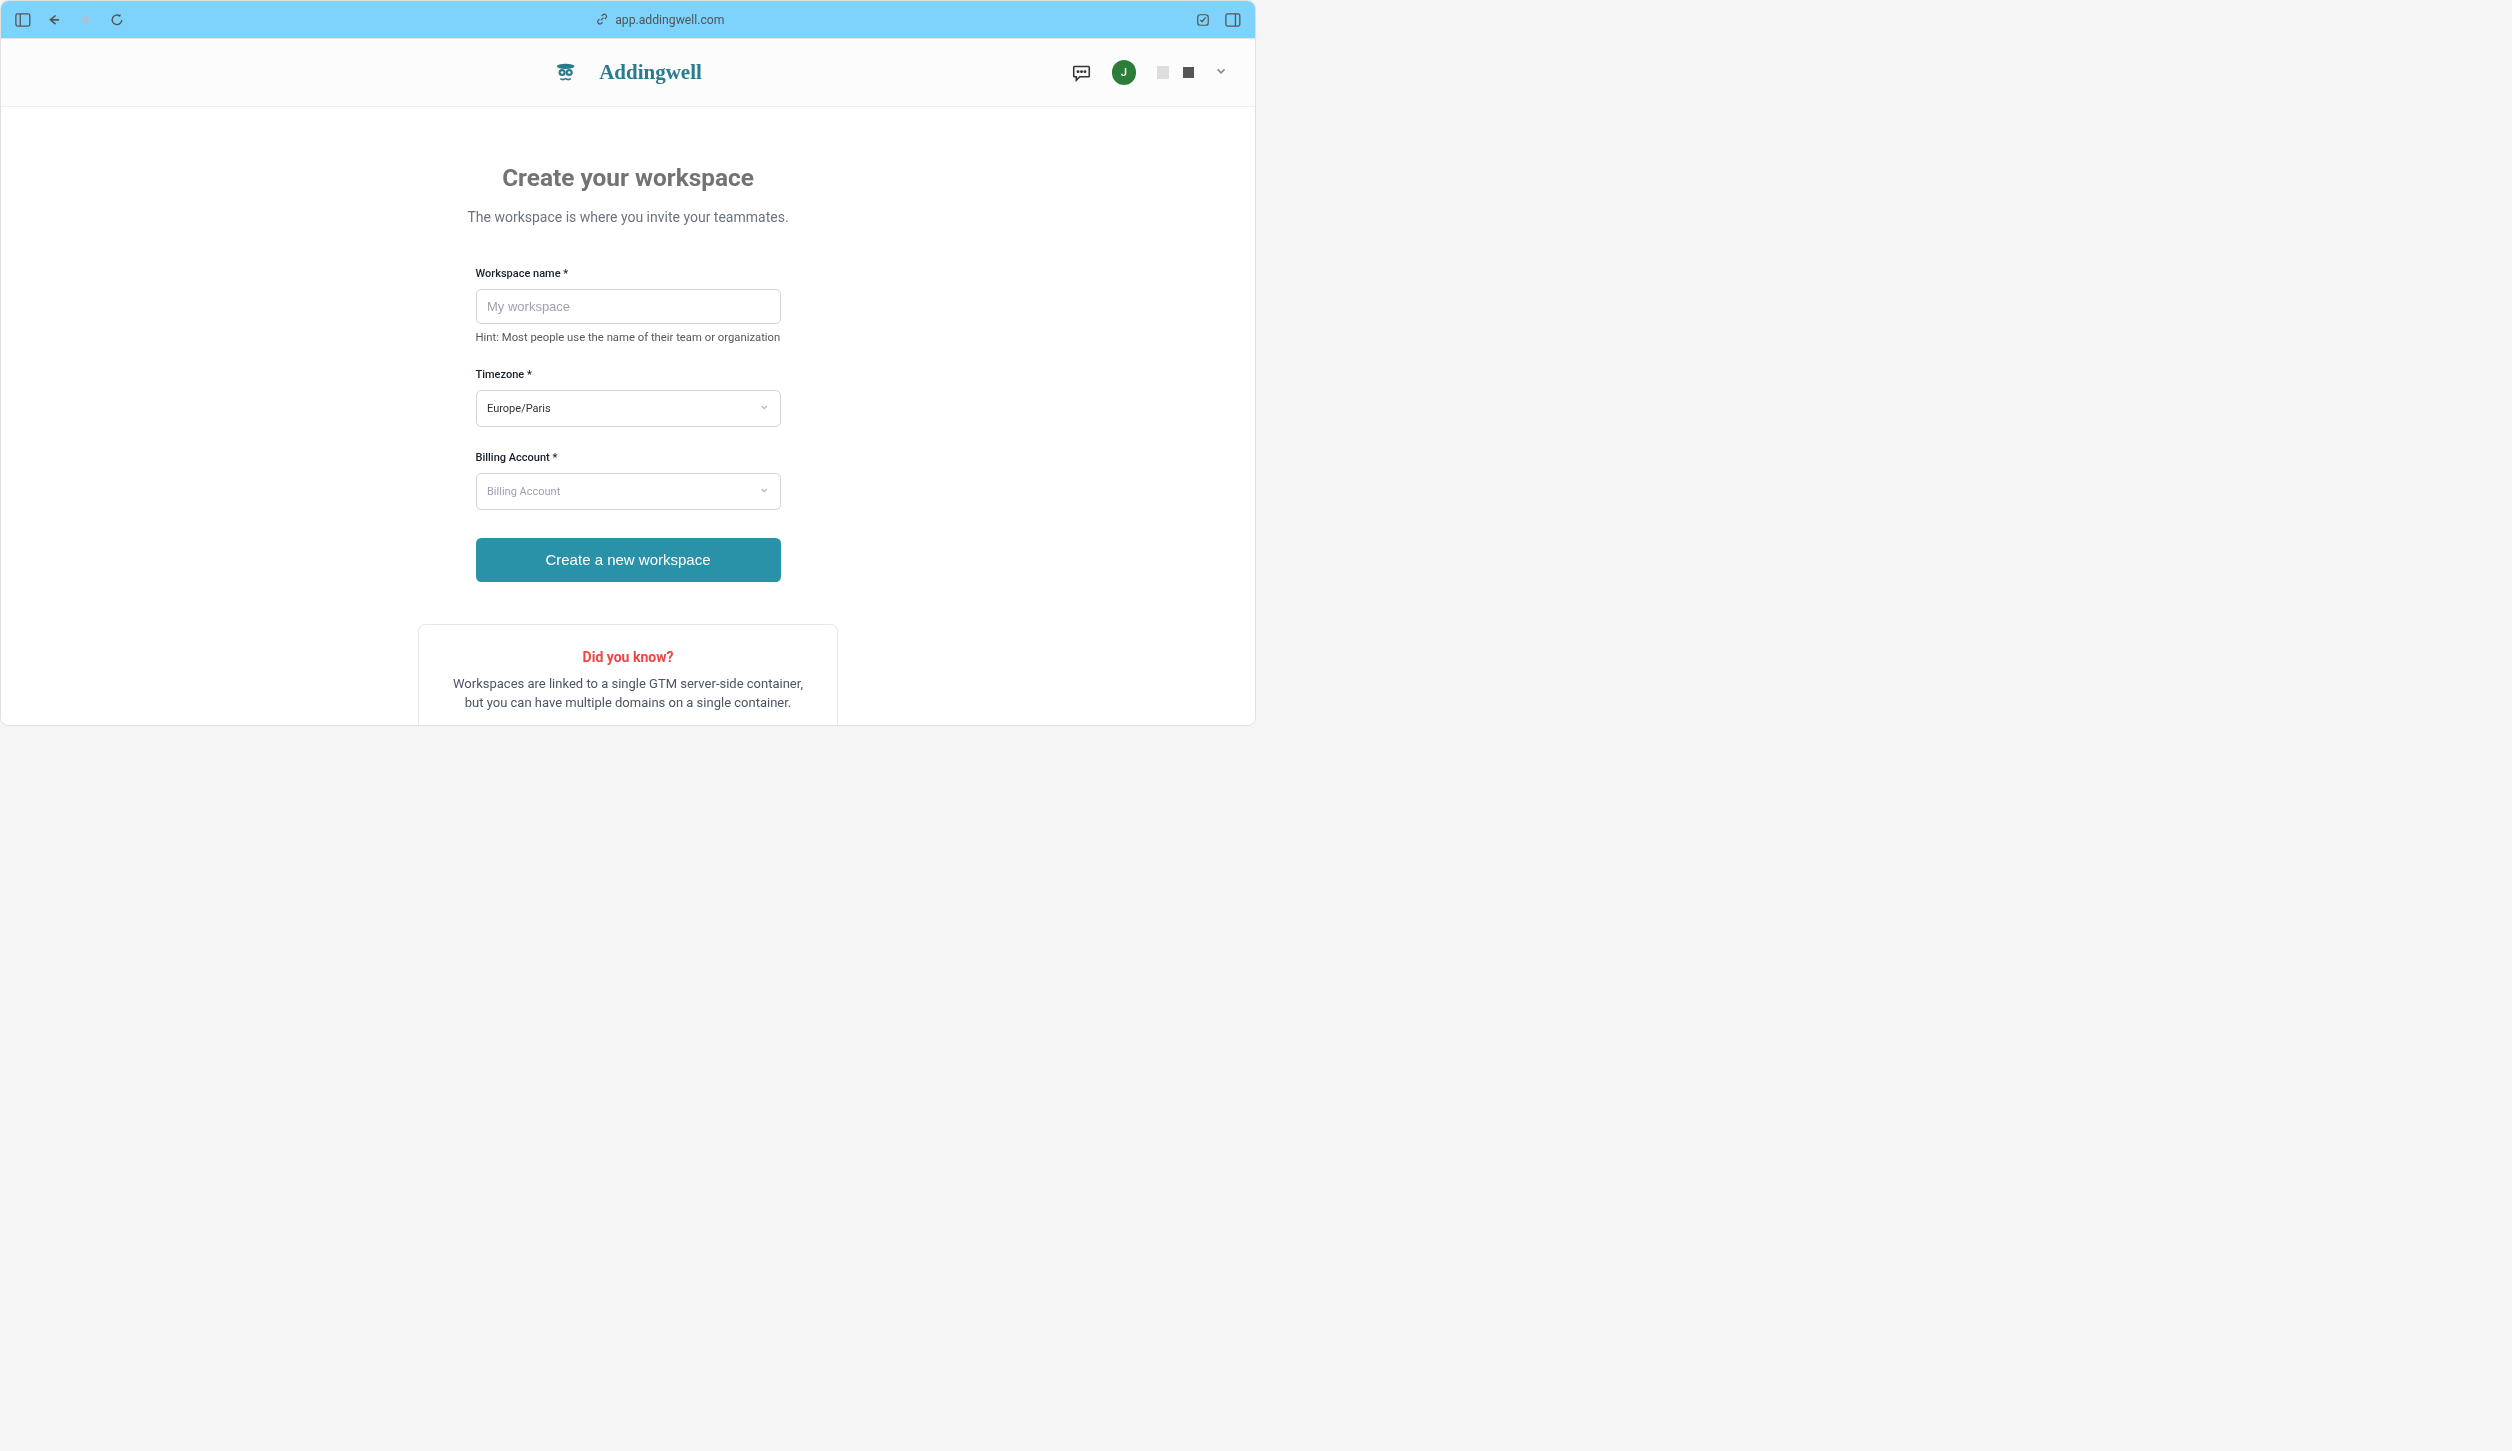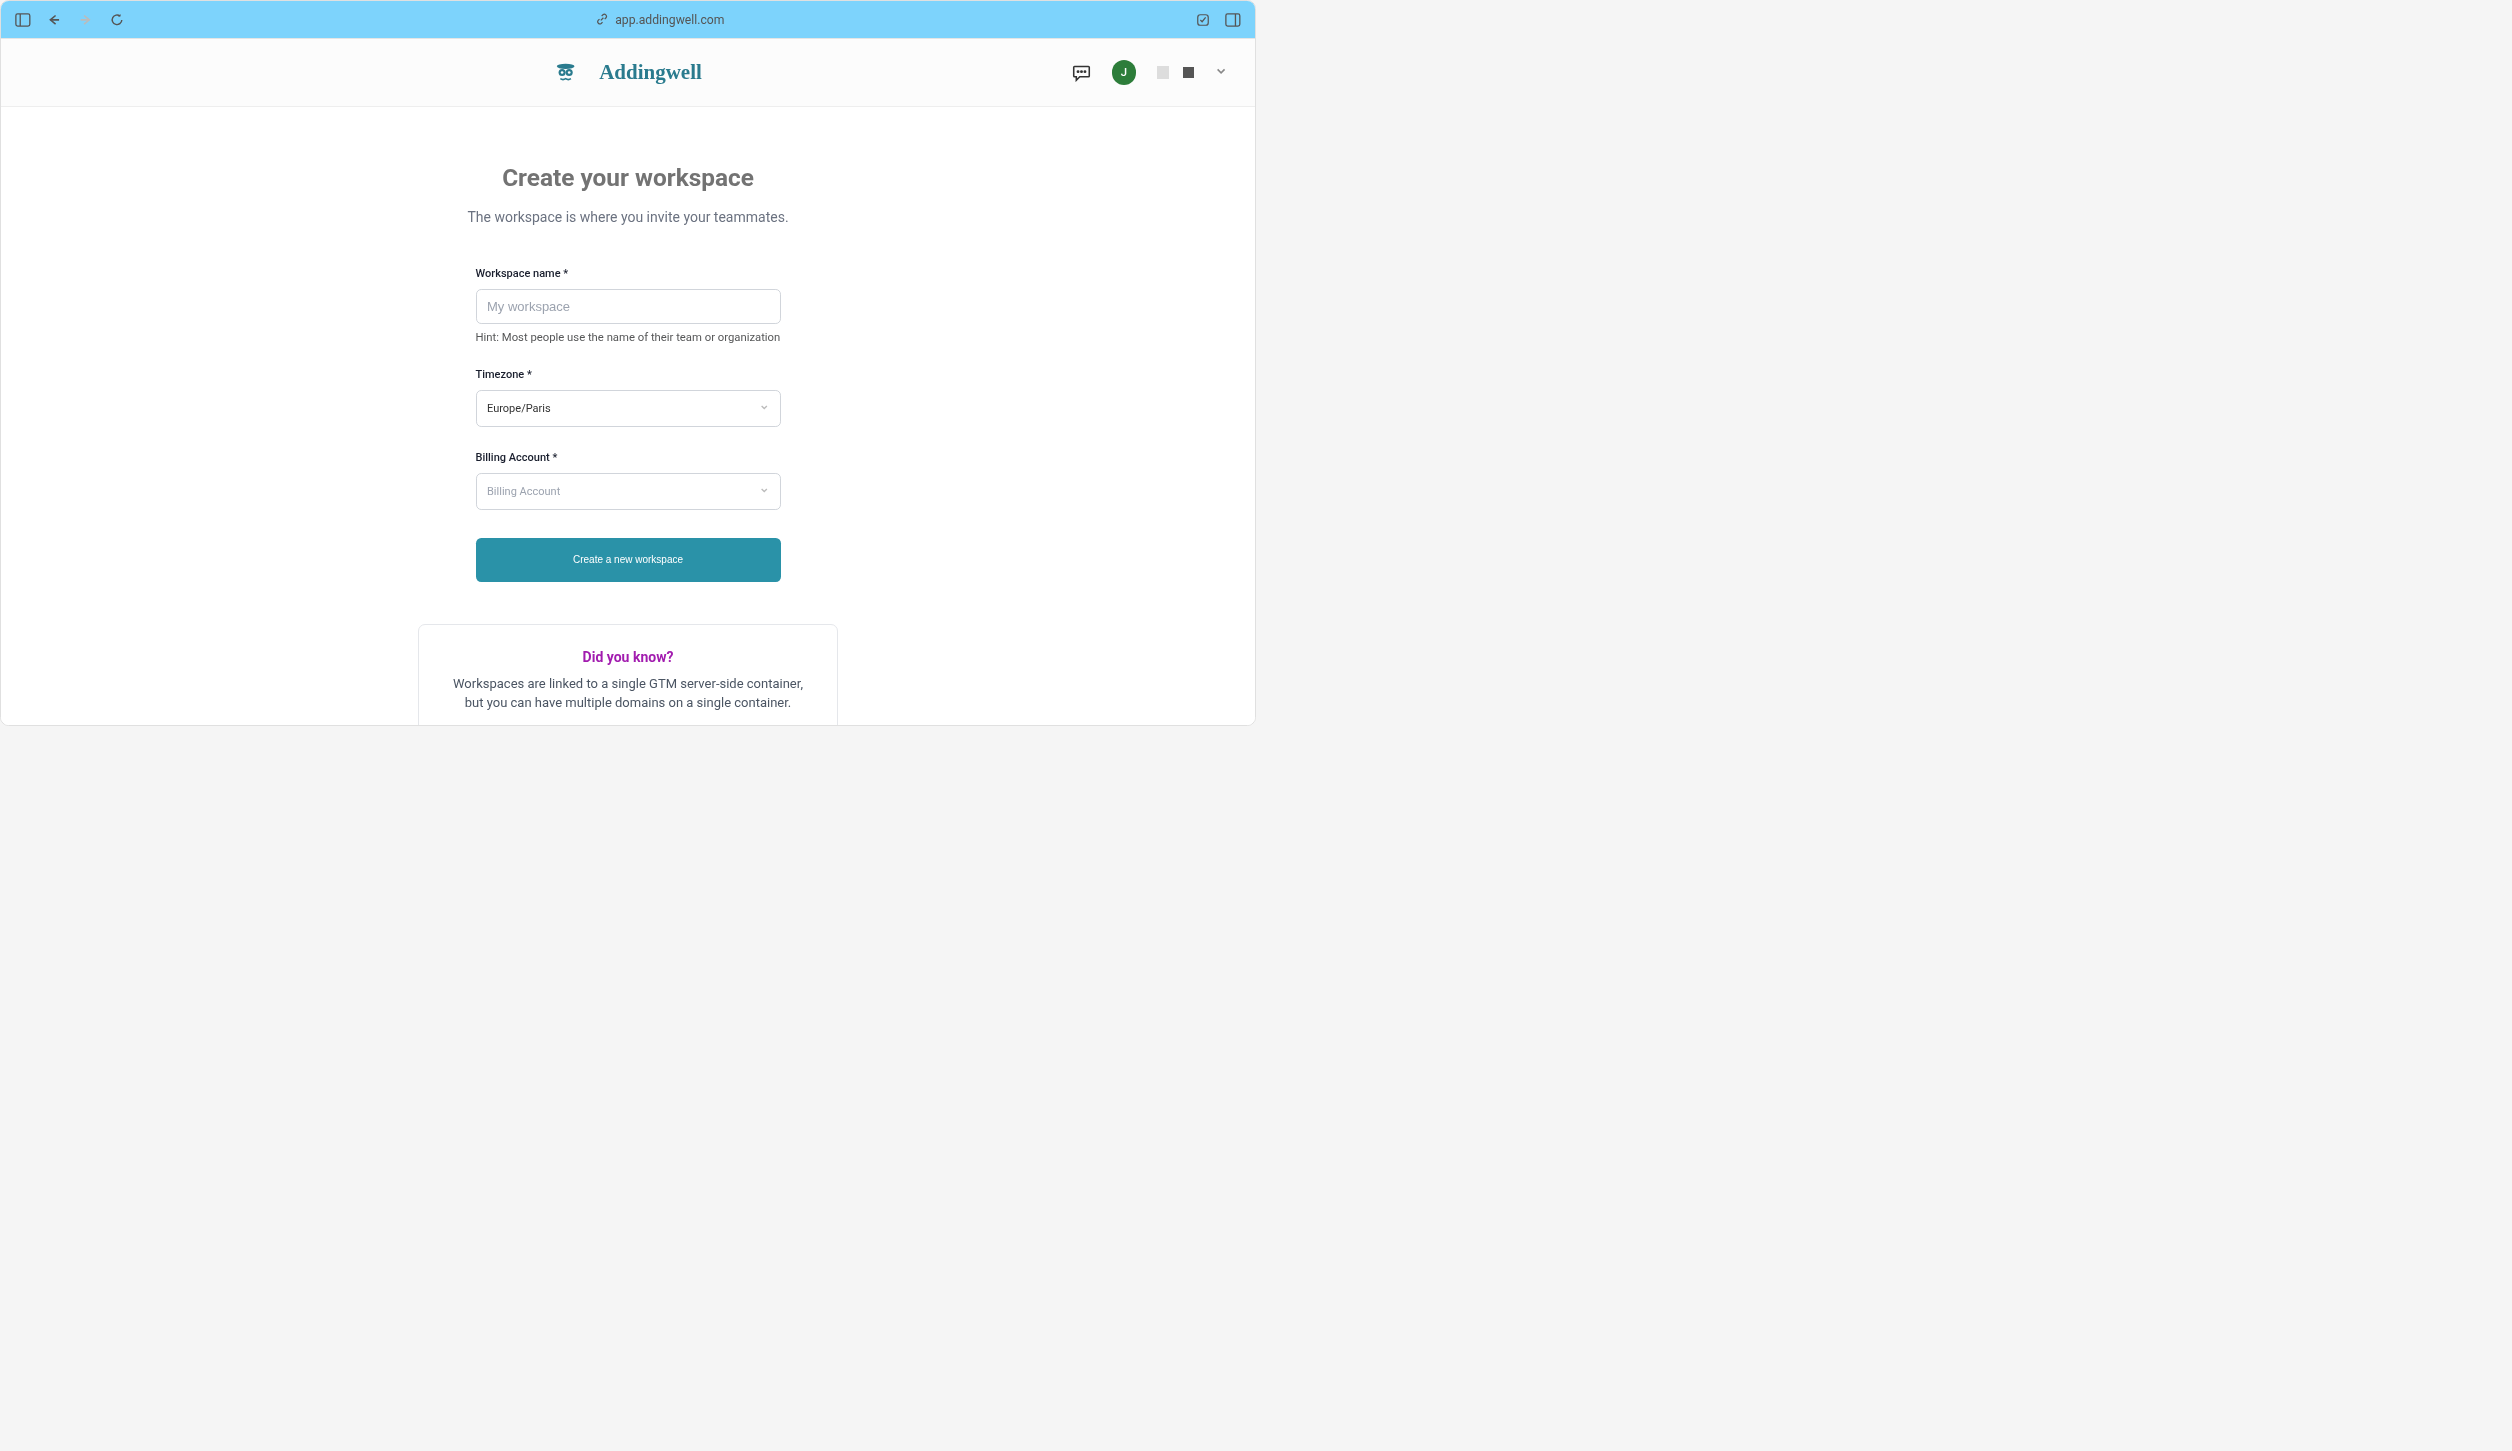--- a/index.html
+++ b/index.html
@@ -243,39 +243,39 @@
       color: #bbb;
     }
     
     .primary-button {
       width: 100%;
       height: 44px;
       background: #2a92a8;
       color: #fff;
       border: none;
       border-radius: 5.2px;
-      font-size: 10px;
+      font-size: 15px;
       font-weight: 500;
       cursor: pointer;
       margin-top: 3.5px;
     }
     
     .info-card {
       width: 420px;
       margin: 42px auto 0;
       padding: 24.4px 28px;
       border: 0.9px solid #e5e7eb;
       border-radius: 7px;
       text-align: center;
     }
     
     .info-title {
       font-size: 14px;
       font-weight: 700;
-      color: #a21caf;
+      color: #ef4444;
       margin-bottom: 8.7px;
     }
     
     .info-text {
       font-size: 13px;
       color: #4b5563;
       line-height: 1.5;
     }
   </style>
 </head>

